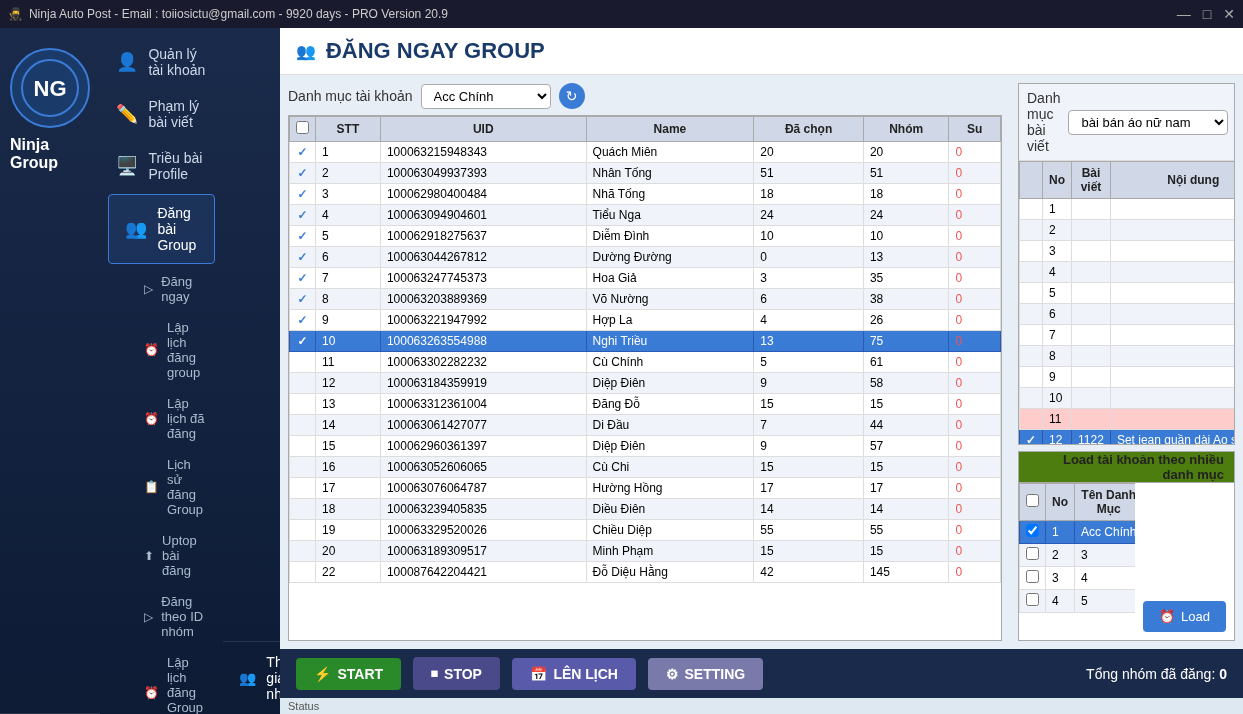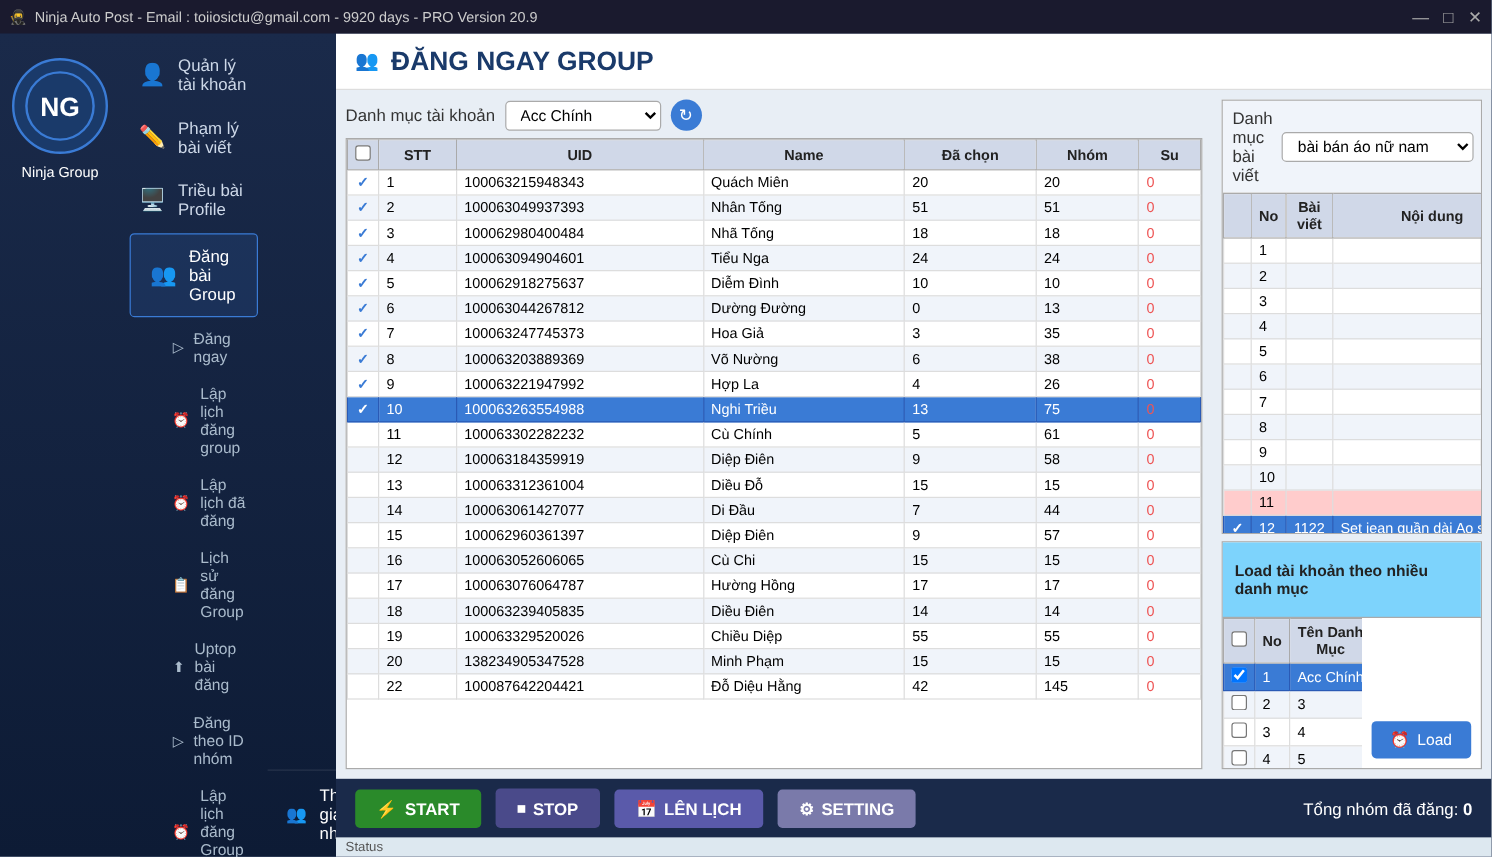--- a/index.html
+++ b/index.html
@@ -40,21 +40,21 @@
       border-bottom: 1px solid rgba(255,255,255,0.1);
     }
     .logo-circle {
       width: 80px; height: 80px;
       background: #1a3a6a;
       border-radius: 50%;
       display: flex; align-items: center; justify-content: center;
       border: 2px solid #3a7bd5;
       margin-bottom: 8px;
     }
-    .logo-text { color: white; font-size: 12px; font-weight: normal; }
+    .logo-text { color: white; font-size: 16px; font-weight: bold; }
     .sidebar-nav { padding: 8px 0; }
     .nav-item {
       display: flex; align-items: center; gap: 10px;
       padding: 10px 16px;
       color: #cdd8e8;
       font-size: 14px;
       cursor: pointer;
     }
     .nav-item.highlighted {
       background: rgba(58,123,213,0.15);
@@ -176,26 +176,27 @@
     
     .load-section {
       background: white;
       border: 1px solid #aaa;
       display: flex;
       flex-direction: column;
       height: 190px;
       flex-shrink: 0;
     }
     .load-header {
-      background: #7dd3fc;
-      padding: 16px 10px;
+      background: #4d7c0f;
+      padding: 0 10px;
       font-size: 13px;
       font-weight: 600;
       color: #222;
       border-bottom: 1px solid #aaa;
+      text-align: right;
     }
     .load-body { display: flex; gap: 0; flex: 1; overflow: hidden; }
     .load-table-wrap { flex: 1; overflow-y: auto; }
     .load-table { width: 100%; border-collapse: collapse; font-size: 12px; }
     .load-table th { background: #d0d8e8; padding: 4px 6px; border: 1px solid #aaa; font-weight: 600; }
     .load-table td { padding: 3px 6px; border: 1px solid #ddd; }
     .load-table tr.selected { background: #3a7bd5; color: white; }
     .load-table tr.selected td { border-color: #2a5ab5; }
     .load-btn-wrap { padding: 8px; display: flex; align-items: flex-end; }
     .load-btn {
@@ -445,21 +446,21 @@
                   <td>100063184359919</td>
                   <td>Diệp Điên</td>
                   <td>9</td>
                   <td>58</td>
                   <td style="color: rgb(238, 85, 85);">0</td>
                 </tr>
                 <tr>
                   <td class="check-cell"></td>
                   <td>13</td>
                   <td>100063312361004</td>
-                  <td>Diều Đỗ</td>
+                  <td>Đăng Đỗ</td>
                   <td>15</td>
                   <td>15</td>
                   <td style="color: rgb(238, 85, 85);">0</td>
                 </tr>
                 <tr>
                   <td class="check-cell"></td>
                   <td>14</td>
                   <td>100063061427077</td>
                   <td>Di Đầu</td>
                   <td>7</td>
@@ -507,21 +508,21 @@
                   <td>19</td>
                   <td>100063329520026</td>
                   <td>Chiều Diệp</td>
                   <td>55</td>
                   <td>55</td>
                   <td style="color: rgb(238, 85, 85);">0</td>
                 </tr>
                 <tr>
                   <td class="check-cell"></td>
                   <td>20</td>
-                  <td>138234905347528</td>
+                  <td>100063189309517</td>
                   <td>Minh Phạm</td>
                   <td>15</td>
                   <td>15</td>
                   <td style="color: rgb(238, 85, 85);">0</td>
                 </tr>
                 <tr>
                   <td class="check-cell"></td>
                   <td>22</td>
                   <td>100087642204421</td>
                   <td>Đỗ Diệu Hằng</td>

